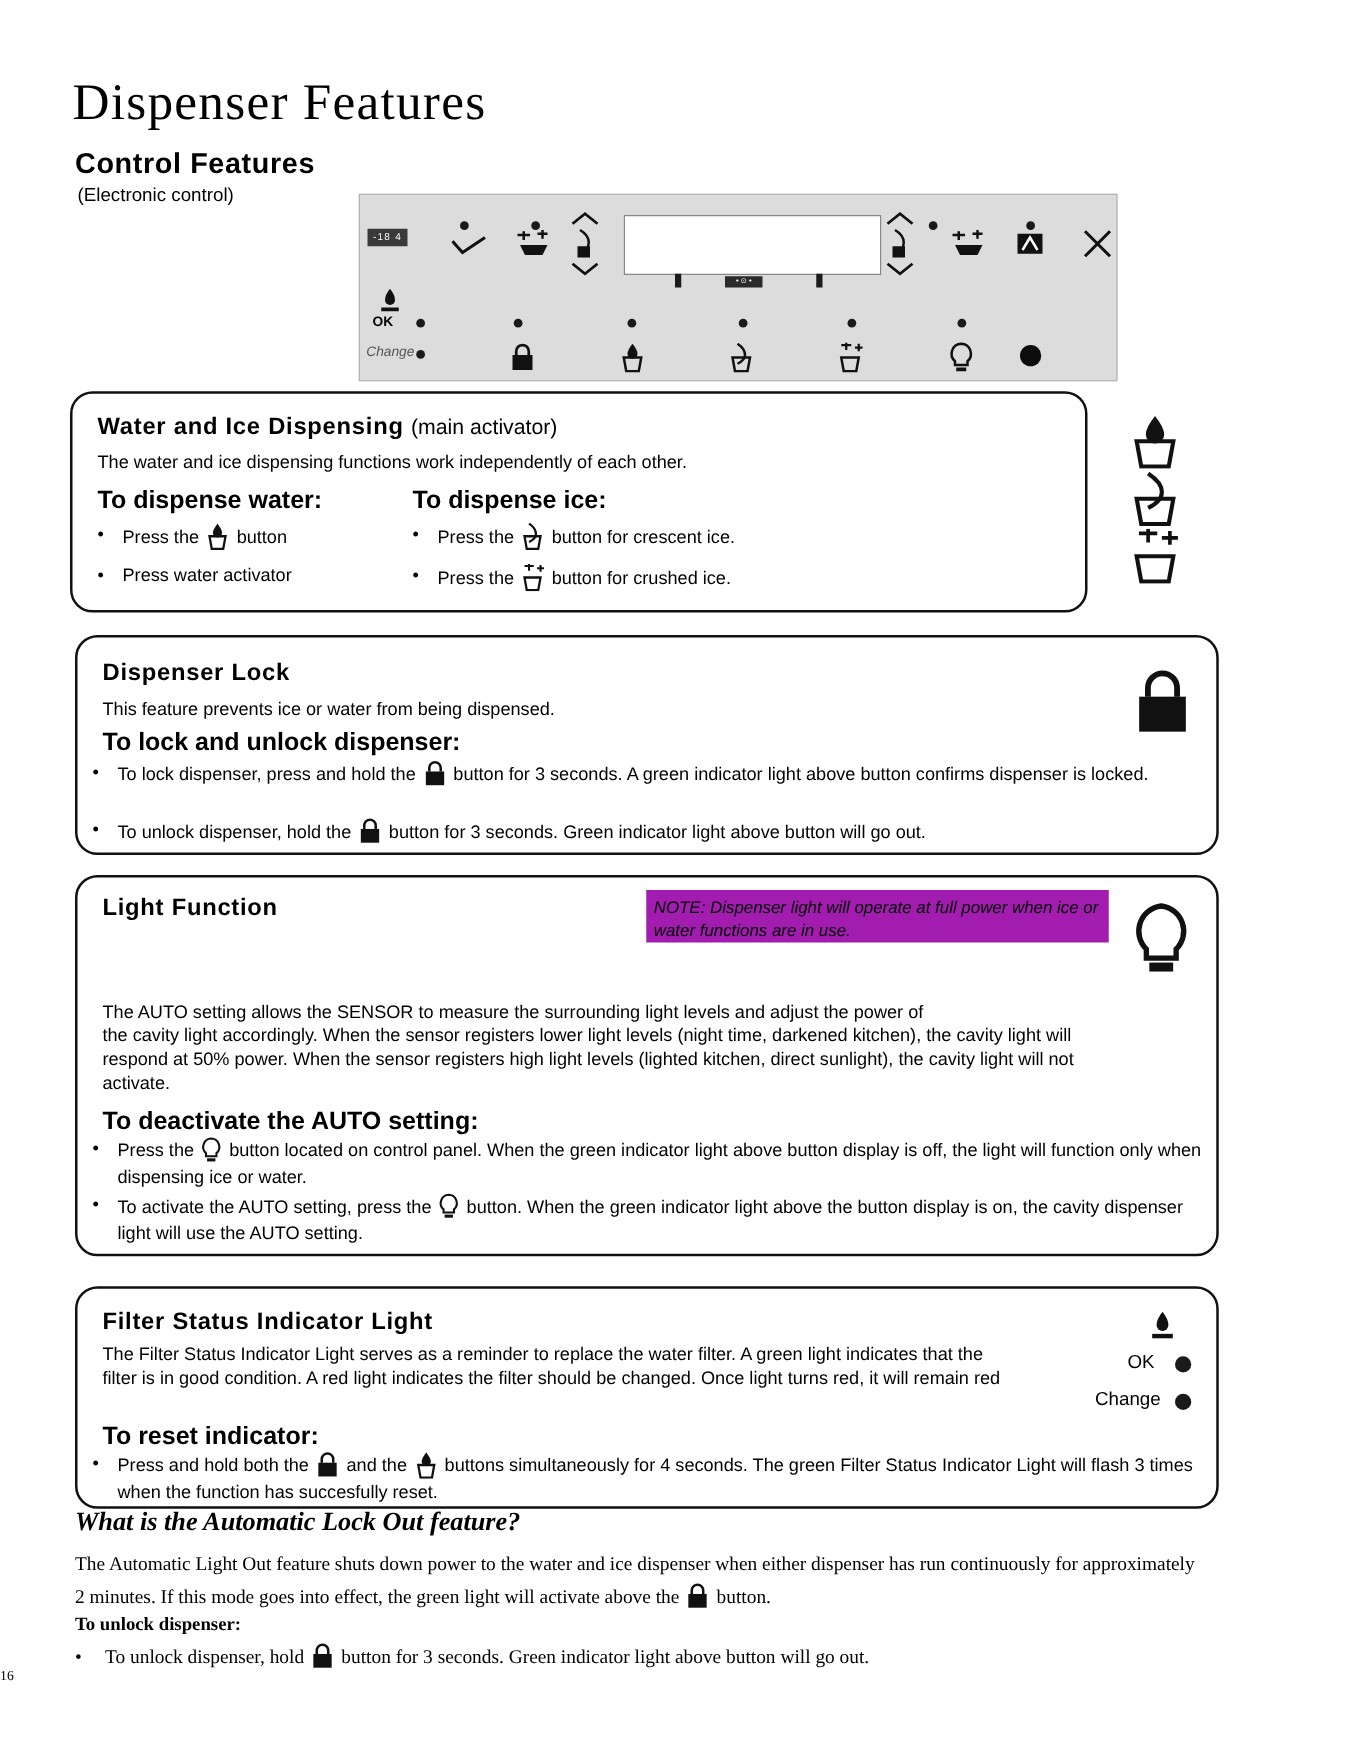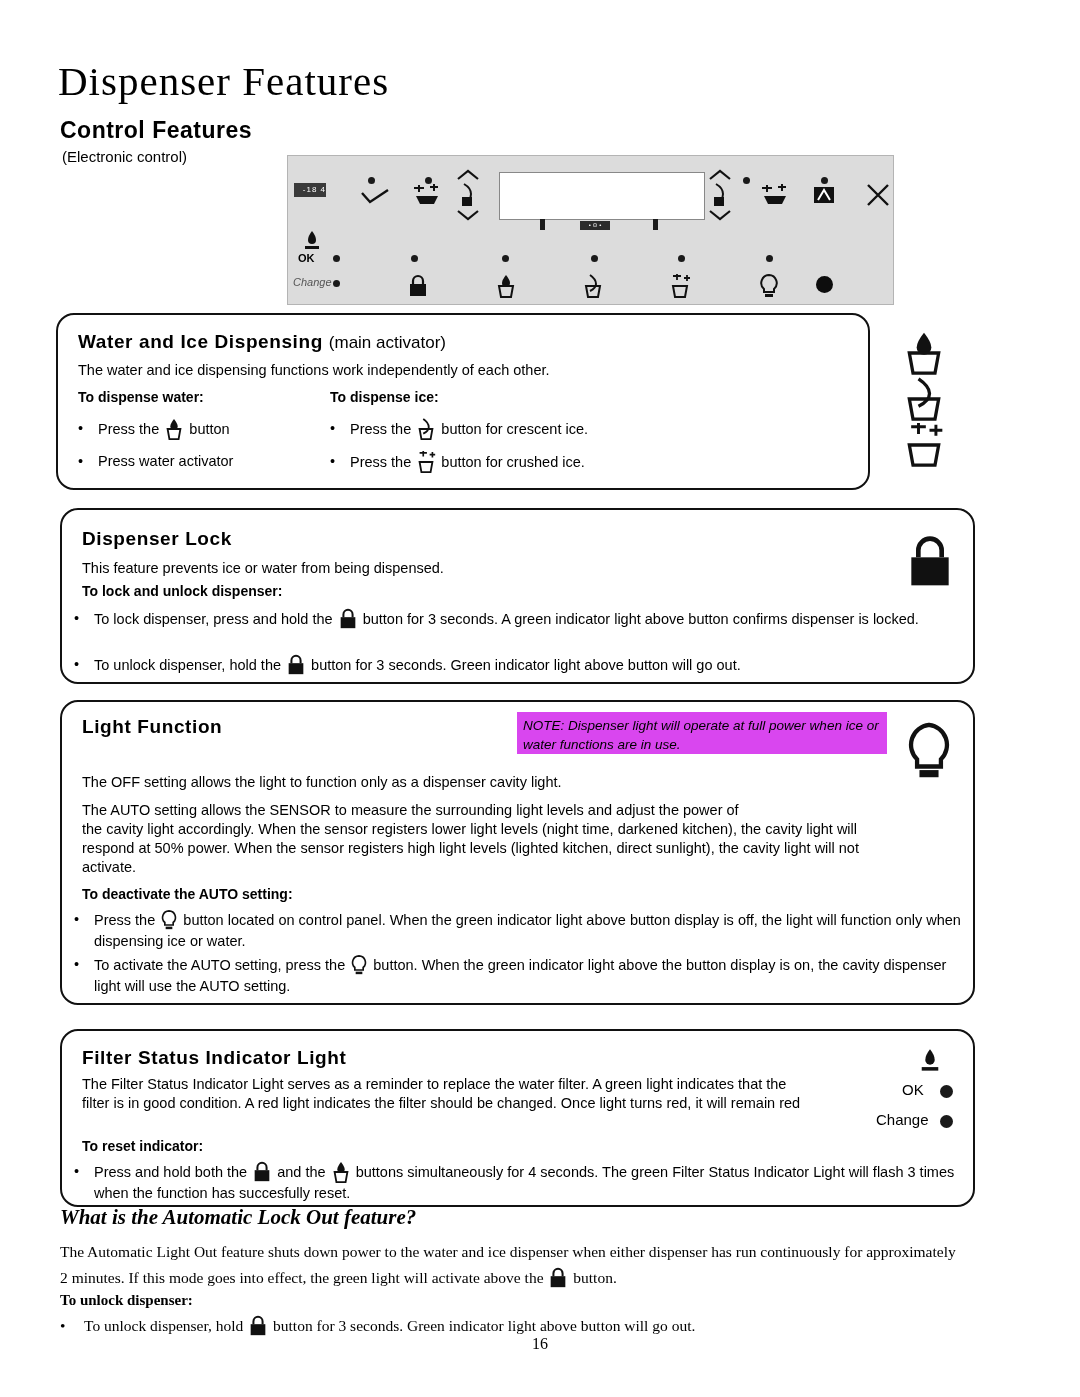--- a/index.html
+++ b/index.html
@@ -68,21 +68,21 @@
   }
   .panel .sm-lcd {
     position: absolute;
     left: 6px;
     top: 27px;
     width: 32px;
     height: 14px;
     background: #3a3a3a;
     color: #fff;
     font-size: 8px;
-    text-align: right;
+    text-align: center;
     line-height: 14px;
     letter-spacing: 1px;
   }
   .dot {
     position: absolute;
     width: 7px;
     height: 7px;
     border-radius: 50%;
     background: #1a1a1a;
   }
@@ -151,39 +151,39 @@
     font-size: 17px;
     letter-spacing: 0;
   }
   .body-text {
     position: absolute;
     font-size: 14.5px;
     line-height: 19px;
   }
   .bold-lead {
     font-weight: bold;
-    font-size: 14px;
+    font-size: 20px;
   }
   .bullet {
     position: absolute;
     font-size: 14.5px;
     line-height: 21px;
   }
   .bullet .b {
     position: absolute;
     left: 0;
     top: 0;
   }
   .bullet .t {
     display: block;
     padding-left: 20px;
   }
   .note-box {
     position: absolute;
-    background: #d946ef;
+    background: #a21caf;
     font-size: 13.5px;
     font-style: italic;
     line-height: 19px;
     padding: 4px 6px;
     box-sizing: border-box;
   }
 
   
   .ic {
     display: inline-block;
@@ -206,23 +206,23 @@
     position: absolute;
     font-family: "Liberation Serif", serif;
     font-size: 15.5px;
     line-height: 24px;
   }
   .page-number {
     position: absolute;
     left: 0;
     top: 1335px;
     width: 1080px;
-    text-align: center;
+    text-align: left;
     font-family: "Liberation Serif", serif;
-    font-size: 16px;
+    font-size: 11px;
   }
   .filter-ind {
     position: absolute;
     font-size: 15px;
   }
 </style>
 </head>
 <body>
 
 <div class="page">
@@ -471,21 +471,20 @@
         <path d="M6 10 V7 a5 5 0 0 1 10 0 V10" stroke="#111" stroke-width="2" fill="none"></path>
         <rect x="3" y="10" width="16" height="12" fill="#111"></rect>
       </svg>
     </div>
   </div>
 
   <div class="box" style="left:60px; top:700px; width:915px; height:305px;padding-left:31px;">
     <div class="box-title" style="left:20px; top:14px;">Light Function</div>
     <div class="note-box" style="left:455px; top:10px; width:370px; height:42px;">NOTE: Dispenser light will operate at full power when ice or water functions are in use.</div>
 
-    <div class="body-text" style="left:20px; top:71px; width:800px;">The OFF setting allows the light to function only as a dispenser cavity light.</div>
     <div class="body-text" style="left:20px; top:99px; width:880px;">The AUTO setting allows the SENSOR to measure the surrounding light levels and adjust the power of</div>
     <div class="body-text" style="left:20px; top:118px; width:880px;">the cavity light accordingly. When the sensor registers lower light levels (night time, darkened kitchen), the cavity light will</div>
     <div class="body-text" style="left:20px; top:137px; width:880px;">respond at 50% power. When the sensor registers high light levels (lighted kitchen, direct sunlight), the cavity light will not</div>
     <div class="body-text" style="left:20px; top:156px; width:880px;">activate.</div>
 
     <div class="bold-lead" style="position:absolute; left:20px; top:184px;">To deactivate the AUTO setting:</div>
 
     <div class="bullet" style="left:12px; top:207px; width:890px;">
       <span class="b">•</span>
       <span class="t">

